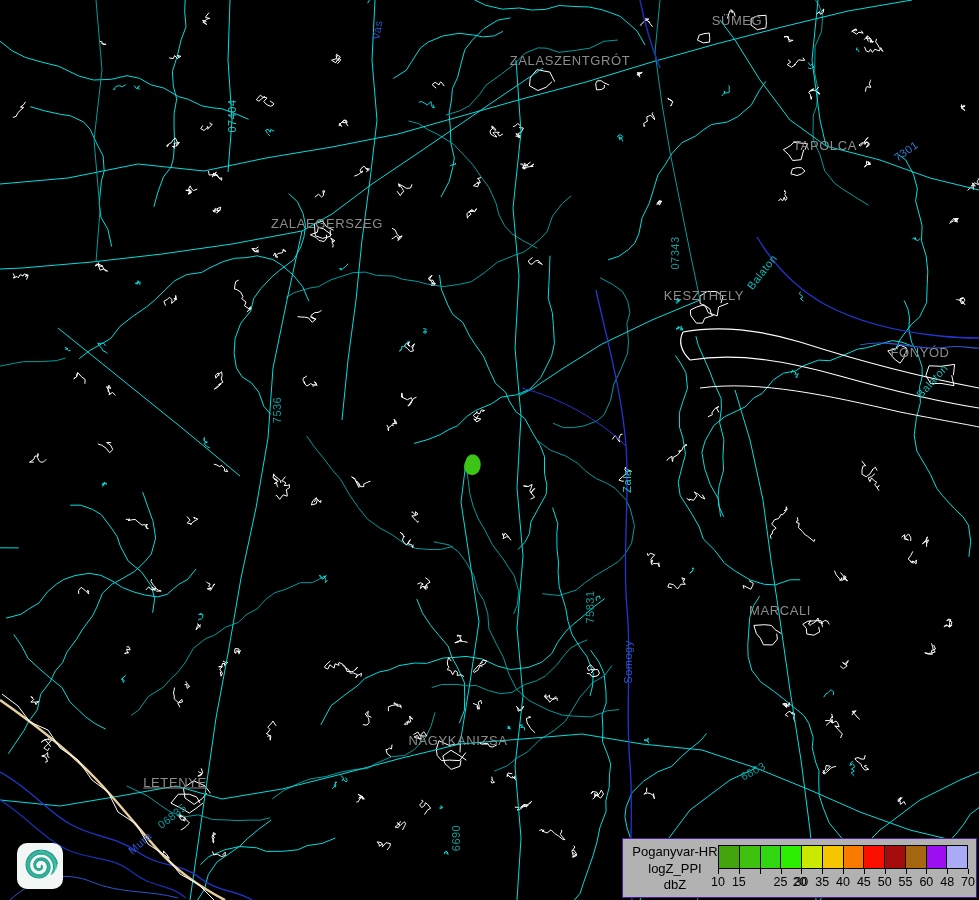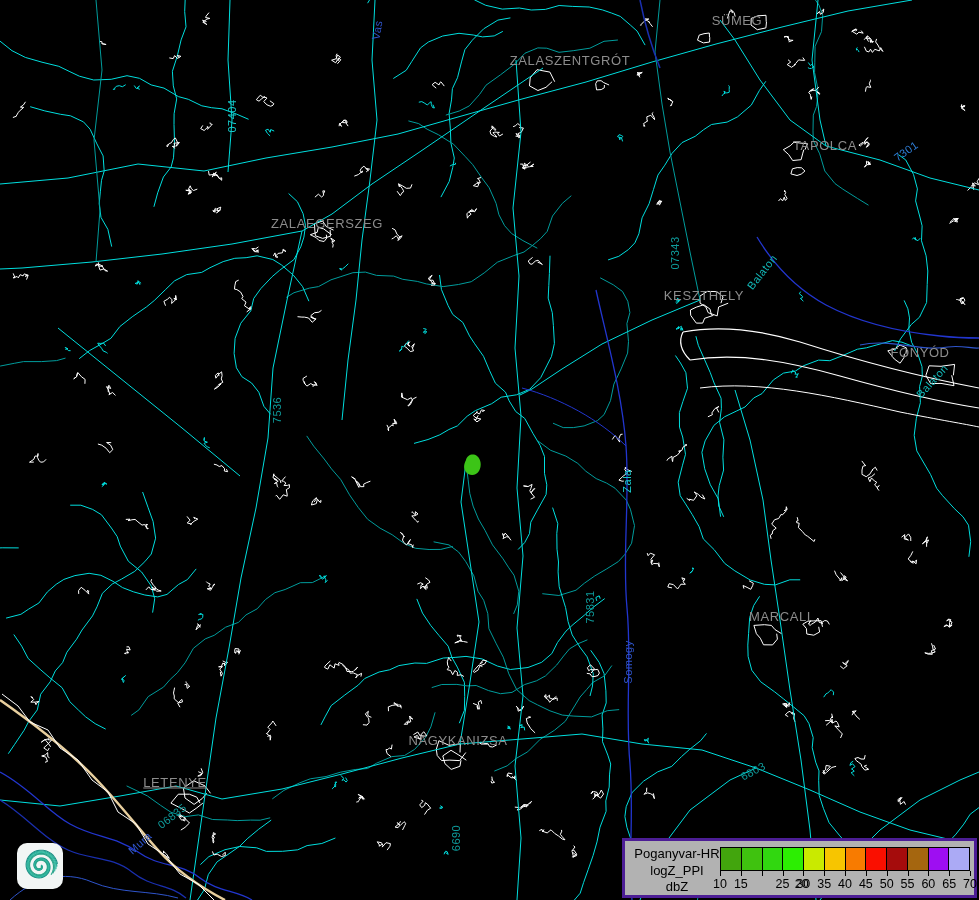--- a/index.html
+++ b/index.html
@@ -7,21 +7,21 @@
          font-family:"Liberation Sans",sans-serif;}
   .stage svg.map{position:absolute;left:0;top:0;}
   .title{position:absolute;left:13px;top:12px;font-size:13.5px;color:#e9e9e9;
          letter-spacing:.2px;white-space:nowrap;z-index:5;}
   .labels{position:absolute;inset:0;z-index:4;padding-left:20px;}
   .place{position:absolute;transform:translate(-50%,-50%);color:#8c8c8c;font-size:13px;
          letter-spacing:.6px;white-space:nowrap;}
   .roadlbl{position:absolute;font-size:11px;white-space:nowrap;letter-spacing:.5px;}
   
   .legend{position:absolute;left:622px;top:838px;width:355px;height:60px;background:#b2b2b2;
-          border:3px solid #4c1d95;box-sizing:border-box;z-index:10;color:#000;}
+          border:1px solid #4c1d95;box-sizing:border-box;z-index:10;color:#000;}
   .legend-left{position:absolute;left:6px;top:5px;width:92px;text-align:center;
                font-size:13px;line-height:16.5px;}
   .legend-right{position:absolute;left:95px;top:6px;}
   .cells{display:flex;width:250px;height:24px;}
   .cell{flex:1;border:1px solid #000;border-left:none;box-sizing:border-box;}
   .cell:first-child{border-left:1px solid #000;}
   .ticksrow{position:relative;width:250px;height:24px;}
   .tickmark{position:absolute;top:0;width:1px;height:5px;background:#000;}
   .ticknum{position:absolute;top:6px;transform:translateX(-50%);font-size:12.5px;text-align:center;}
   
@@ -331,21 +331,21 @@
       </g>
   </svg>
 
   <div class="labels" id="labels">
       <div class="place" style="left: 737px; top: 20px;">SÜMEG</div>
       <div class="place" style="left: 570px; top: 60px;">ZALASZENTGRÓT</div>
       <div class="place" style="left: 825px; top: 145px;">TAPOLCA</div>
       <div class="place" style="left: 327px; top: 223px;">ZALAEGERSZEG</div>
       <div class="place" style="left: 704px; top: 295px;">KESZTHELY</div>
       <div class="place" style="left: 920px; top: 352px;">FONYÓD</div>
-      <div class="place" style="left: 780px; top: 610px; margin-top: 6px;">MARCALI</div>
+      <div class="place" style="left: 780px; top: 610px;">MARCALI</div>
       <div class="place" style="left: 458px; top: 740px;">NAGYKANIZSA</div>
       <div class="place" style="left: 175px; top: 782px; text-decoration: underline;">LETENYE</div>
       <div class="roadlbl" style="left: 232px; top: 116px; color: rgb(22, 200, 200); transform: translate(-50%, -50%) rotate(-90deg);">07404</div>
       <div class="roadlbl" style="left: 906px; top: 151px; color: rgb(47, 127, 217); transform: translate(-50%, -50%) rotate(-35deg);">7301</div>
       <div class="roadlbl" style="left: 377px; top: 30px; color: rgb(47, 85, 204); transform: translate(-50%, -50%) rotate(-80deg);">Vas</div>
       <div class="roadlbl" style="left: 675px; top: 253px; color: rgb(14, 154, 154); transform: translate(-50%, -50%) rotate(-90deg);">07343</div>
       <div class="roadlbl" style="left: 277px; top: 410px; color: rgb(14, 154, 154); transform: translate(-50%, -50%) rotate(-90deg);">7536</div>
       <div class="roadlbl" style="left: 627px; top: 481px; color: rgb(25, 207, 207); transform: translate(-50%, -50%) rotate(-90deg);">Zala</div>
       <div class="roadlbl" style="left: 590px; top: 607px; color: rgb(14, 154, 154); transform: translate(-50%, -50%) rotate(-90deg);">75831</div>
       <div class="roadlbl" style="left: 628px; top: 662px; color: rgb(47, 85, 204); transform: translate(-50%, -50%) rotate(-90deg);">Somogy</div>
@@ -396,21 +396,21 @@
           <span class="ticknum" style="left: 125px;">40</span>
           <div class="tickmark" style="left: 145.833px;"></div>
           <span class="ticknum" style="left: 145.833px;">45</span>
           <div class="tickmark" style="left: 166.667px;"></div>
           <span class="ticknum" style="left: 166.667px;">50</span>
           <div class="tickmark" style="left: 187.5px;"></div>
           <span class="ticknum" style="left: 187.5px;">55</span>
           <div class="tickmark" style="left: 208.333px;"></div>
           <span class="ticknum" style="left: 208.333px;">60</span>
           <div class="tickmark" style="left: 229.167px;"></div>
-          <span class="ticknum" style="left: 229.167px;">65</span>
+          <span class="ticknum" style="left: 229.167px;">48</span>
           <div class="tickmark" style="left: 250px;"></div>
           <span class="ticknum" style="left: 250px;">70</span>
         </div>
     </div>
   </div>
 
   <div class="logo">
     <svg id="spiral" width="40" height="40" viewBox="0 0 40 40">
         <path d="M20.92,19.23L21.24,19.29L21.56,19.45L21.85,19.70L22.10,20.04L22.28,20.46L22.37,20.95L22.35,21.47L22.22,22.02L21.95,22.57L21.56,23.07L21.05,23.52L20.43,23.88L19.71,24.12L18.93,24.22L18.10,24.16L17.25,23.94L16.43,23.54L15.67,22.97L15.00,22.24L14.47,21.36L14.09,20.36L13.89,19.27L13.91,18.13L14.14,16.96L14.60,15.82L15.29,14.76L16.18,13.81L17.27,13.01L18.52,12.42L19.90,12.05L21.36,11.94L22.86,12.10L24.34,12.55L25.75,13.27L27.04,14.27L28.15,15.52L29.03,16.97L29.65,18.61L29.97,20.37L29.96,22.19L29.61,24.03L28.93,25.81L27.91,27.47L26.58,28.94L24.97,30.18L23.13,31.12L21.11,31.72L18.97,31.96L16.79,31.79L14.63,31.23L12.57,30.27L10.69,28.93L9.06,27.25L7.73,25.26L6.77,23.03L6.21,20.62L6.10,18.11L6.45,15.58L7.26,13.12L8.53,10.81L10.21,8.74L12.27,6.97L14.65,5.59L17.28,4.64L20.07,4.18L22.94,4.22L25.80,4.79L28.55,5.89L31.08,7.47L33.32,9.52L35.18,11.97L36.59,14.75L37.48,17.78" fill="none" stroke="#1e8f85" stroke-width="1.1" stroke-linejoin="round"></path>
         <path d="M21.03,19.38L21.32,19.50L21.60,19.71L21.85,20.00L22.03,20.37L22.13,20.80L22.14,21.28L22.04,21.79L21.82,22.29L21.48,22.77L21.03,23.19L20.47,23.54L19.81,23.78L19.09,23.90L18.32,23.87L17.54,23.68L16.77,23.34L16.05,22.83L15.41,22.17L14.89,21.37L14.51,20.45L14.30,19.44L14.29,18.37L14.48,17.28L14.88,16.20L15.50,15.19L16.32,14.28L17.32,13.52L18.48,12.93L19.76,12.56L21.13,12.42L22.54,12.54L23.93,12.93L25.27,13.58L26.50,14.49L27.57,15.63L28.43,16.99L29.05,18.51L29.39,20.16L29.42,21.88L29.13,23.61L28.52,25.30L27.59,26.89L26.37,28.31L24.87,29.50L23.16,30.43L21.26,31.04L19.25,31.30L17.19,31.19L15.14,30.71L13.18,29.84L11.38,28.61L9.80,27.05L8.50,25.20L7.55,23.11L6.98,20.84L6.82,18.47L7.10,16.08L7.82,13.73L8.97,11.52L10.52,9.53L12.44,7.81L14.66,6.46L17.13,5.51L19.77,5.01L22.49,5.00L25.21,5.49L27.83,6.47L30.26,7.92L32.43,9.82L34.24,12.10L35.63,14.71L36.53,17.56L36.92,20.57" fill="none" stroke="#23a190" stroke-width="1.1" stroke-linejoin="round"></path>

